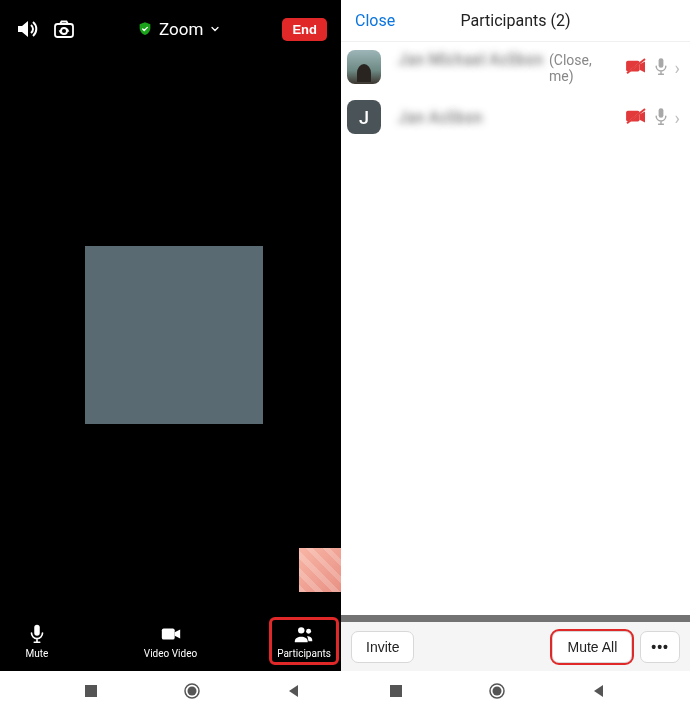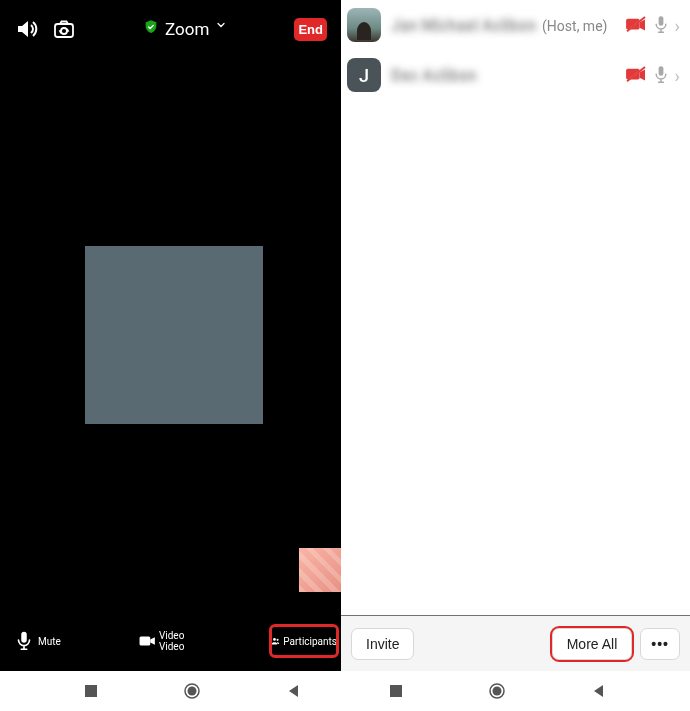--- a/index.html
+++ b/index.html
@@ -5,61 +5,61 @@
     * { margin: 0; padding: 0; box-sizing: border-box; }
     body { width: 690px; height: 711px; font-family: -apple-system, BlinkMacSystemFont, "Segoe UI", Roboto, Helvetica, Arial, sans-serif; overflow: hidden; background: #fff; }
     .app { display: flex; width: 100%; height: 671px; }
     .left-pane { width: 341px; height: 100%; background: #000; display: flex; flex-direction: column; position: relative; }
     .right-pane { flex: 1; height: 100%; background: #fff; display: flex; flex-direction: column; border-left: 0; }
     
     
     .top-bar { height: 58px; display: flex; align-items: center; justify-content: space-between; padding: 0 14px; color: #fff; }
     .top-bar-left { display: flex; align-items: center; gap: 14px; }
     .speaker-icon, .camera-switch-icon { width: 24px; height: 24px; display: flex; align-items: center; justify-content: center; }
-    .top-bar-center { display: flex; align-items: flex-start; gap: 6px; font-size: 17px; color: #fff; }
+    .top-bar-center { display: flex; align-items: center; gap: 6px; font-size: 17px; color: #fff; }
     .shield-check { width: 16px; height: 16px; }
-    .end-button { background: #e02828; color: #fff; border: none; border-radius: 5px; padding: 4px 4px; font-size: 13px; font-weight: 600; cursor: pointer; }
+    .end-button { background: #e02828; color: #fff; border: none; border-radius: 5px; padding: 4px 10px; font-size: 13px; font-weight: 600; cursor: pointer; }
     
     
     .video-area { flex: 1; position: relative; }
     .main-video { position: absolute; top: 188px; left: 85px; width: 178px; height: 178px; background: #5a6a72; }
     .thumb-video { position: absolute; bottom: 19px; right: 0; width: 42px; height: 44px; background: linear-gradient(135deg,#f8b5a5,#e89184); overflow:hidden; }
     .thumb-video::before { content: ""; position:absolute; inset:0; background: repeating-linear-gradient(45deg, rgba(255,255,255,0.2) 0 5px, transparent 5px 12px); }
     
     
     .bottom-toolbar { height: 60px; display: flex; align-items: center; justify-content: space-between; padding: 0 4px; background: #000; }
-    .tb-btn { display: flex; flex-direction: row; align-items: center; justify-content: center; gap: 3px; color: #fff; width: 66px; cursor: pointer; padding: 4px 0; border-radius: 4px; }
+    .tb-btn { display: flex; flex-direction: column; align-items: center; justify-content: center; gap: 3px; color: #fff; width: 66px; cursor: pointer; padding: 4px 0; border-radius: 4px; }
     .tb-btn .label { font-size: 10px; }
     .tb-btn svg { width: 22px; height: 22px; }
     .tb-participants { outline: 3px solid #e02828; outline-offset: -1px; }
     .share-sq { width: 22px; height: 22px; border-radius: 4px; background: #1aa31a; display: flex; align-items: center; justify-content: center; }
     .share-sq svg { width: 14px; height: 14px; }
     
     
     .rp-header { height: 42px; display: flex; align-items: center; padding: 0 14px; position: relative; border-bottom: 1px solid #f0f0f0; }
     .rp-close { color: #0b74de; font-size: 16px; cursor: pointer; }
     .rp-title { position: absolute; left: 50%; transform: translateX(-50%); font-size: 16px; color: #222; font-weight: 400; }
     
     
     .participants-list { flex: 1; overflow: auto; }
     .p-row { display: flex; align-items: center; padding: 8px 10px 8px 6px; gap: 10px; }
     .avatar { width: 34px; height: 34px; border-radius: 8px; flex-shrink: 0; display:flex; align-items:center; justify-content:center; font-size:18px; font-weight:500; }
     .avatar.img { background: linear-gradient(180deg, #9db5b8 0%, #6e8a84 60%, #3c3530 100%); position:relative; }
     .avatar.img::after { content:""; position:absolute; bottom:2px; left:50%; transform:translateX(-50%); width:14px; height:18px; background:#2a2421; border-radius:50% 50% 0 0; }
     .avatar.letter { background: #4a5358; color: #fff; }
-    .p-name { flex: 1; display: flex; align-items: baseline; gap: 6px; }
+    .p-name { flex: 1; display: flex; align-items: baseline; gap: 6px; margin-left: 7px; }
     .name-blur { color: transparent; text-shadow: 0 0 7px rgba(100,100,100,0.85); font-size: 16px; font-weight:500; white-space: nowrap; }
     .name-meta { font-size: 14px; color: #888; }
     .p-icons { display: flex; align-items: center; gap: 6px; }
     .cam-off { width: 22px; height: 18px; }
     .mic-gray { width: 16px; height: 20px; }
     .row-chevron { color: #c0c0c0; font-size: 18px; }
     
     
-    .rp-footer { height: 56px; background: #f5f5f5; display: flex; align-items: center; justify-content: space-between; padding: 8px 10px; border-top: 1px solid #737373; }
+    .rp-footer { height: 56px; background: #f5f5f5; display: flex; align-items: center; justify-content: space-between; padding: 8px 10px; border-top: 7px solid #737373; }
     .invite-btn, .muteall-btn, .more-btn { background: #fff; border: 1px solid #d8d8d8; border-radius: 7px; padding: 7px 14px; font-size: 14px; color: #222; cursor: pointer; }
     .muteall-btn { outline: 2px solid #e02828; outline-offset: 0; }
     .more-btn { padding: 7px 10px; letter-spacing: 1px; font-weight: bold; }
     .rp-footer-right { display:flex; gap:8px; }
     
     
     .nav-bar { height: 40px; background: #fff; display: flex; align-items: center; justify-content: space-around; padding: 0 40px; }
     .nav-item { width: 16px; height: 16px; display:flex; align-items:center; justify-content:center; }
   </style>
 </head>
@@ -125,48 +125,52 @@
           <path d="M2 20c0-3.3 3.1-5 7-5s7 1.7 7 5v1H2v-1z"></path>
           <circle cx="17" cy="9" r="2.7"></circle>
           <path d="M15.5 14.3c2.8.3 5.5 1.5 5.5 4.7v1h-4"></path>
         </svg>
         <span class="label">Participants</span>
       </div>
     </div>
   </div>
 
   <div class="right-pane">
+    <div class="rp-header">
+      <span class="rp-close">Close</span>
+      <span class="rp-title">Participants (2)</span>
+    </div>
 
     <div class="participants-list">
 
       <div class="p-row">
         <div class="avatar img"></div>
         <div class="p-name">
           <span class="name-blur">Jan Michael Aclibon</span>
-          <span class="name-meta">(Host, me)</span>
+          <span class="name-meta">(Close, me)</span>
         </div>
         <div class="p-icons">
           <svg class="cam-off" viewBox="0 0 24 20">
             <rect x="1" y="3" width="15" height="12" rx="2" fill="#e23a3a"></rect>
             <path d="M16 7l6-3v12l-6-3z" fill="#e23a3a"></path>
             <line x1="2" y1="17" x2="22" y2="1" stroke="#fff" stroke-width="1.5"></line>
             <line x1="2" y1="17" x2="22" y2="1" stroke="#e23a3a" stroke-width="2.2" stroke-dasharray="0"></line>
           </svg>
           <svg class="mic-gray" viewBox="0 0 20 24">
             <rect x="7" y="1" width="6" height="12" rx="3" fill="#a8a8a8"></rect>
             <path d="M4 11a6 6 0 0 0 12 0M10 17v4M7 21h6" stroke="#a8a8a8" stroke-width="1.8" fill="none" stroke-linecap="round"></path>
           </svg>
           <span class="row-chevron">›</span>
         </div>
       </div>
 
       <div class="p-row">
         <div class="avatar letter">J</div>
         <div class="p-name">
-          <span class="name-blur">Dec Aclibon</span>
+          <span class="name-blur">Jan Aclibon</span>
           <span class="name-meta"></span>
         </div>
         <div class="p-icons">
           <svg class="cam-off" viewBox="0 0 24 20">
             <rect x="1" y="3" width="15" height="12" rx="2" fill="#e23a3a"></rect>
             <path d="M16 7l6-3v12l-6-3z" fill="#e23a3a"></path>
             <line x1="2" y1="17" x2="22" y2="1" stroke="#fff" stroke-width="1.5"></line>
             <line x1="2" y1="17" x2="22" y2="1" stroke="#e23a3a" stroke-width="2.2"></line>
           </svg>
           <svg class="mic-gray" viewBox="0 0 20 24">
@@ -174,21 +178,21 @@
             <path d="M4 11a6 6 0 0 0 12 0M10 17v4M7 21h6" stroke="#a8a8a8" stroke-width="1.8" fill="none" stroke-linecap="round"></path>
           </svg>
           <span class="row-chevron">›</span>
         </div>
       </div>
     </div>
 
     <div class="rp-footer">
       <button class="invite-btn">Invite</button>
       <div class="rp-footer-right">
-        <button class="muteall-btn">More All</button>
+        <button class="muteall-btn">Mute All</button>
         <button class="more-btn">•••</button>
       </div>
     </div>
   </div>
 </div>
 
 <div class="nav-bar">
   <div style="flex:1; display:flex; justify-content:space-around;">
     <div class="nav-item">
         <svg viewBox="0 0 16 16">

